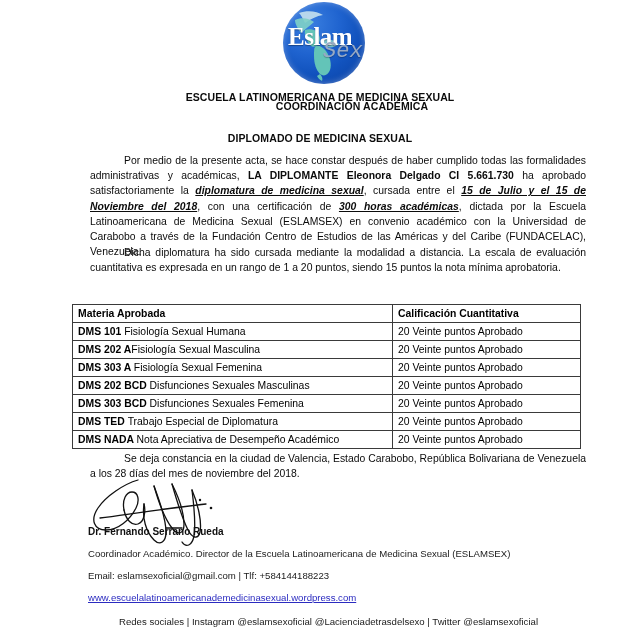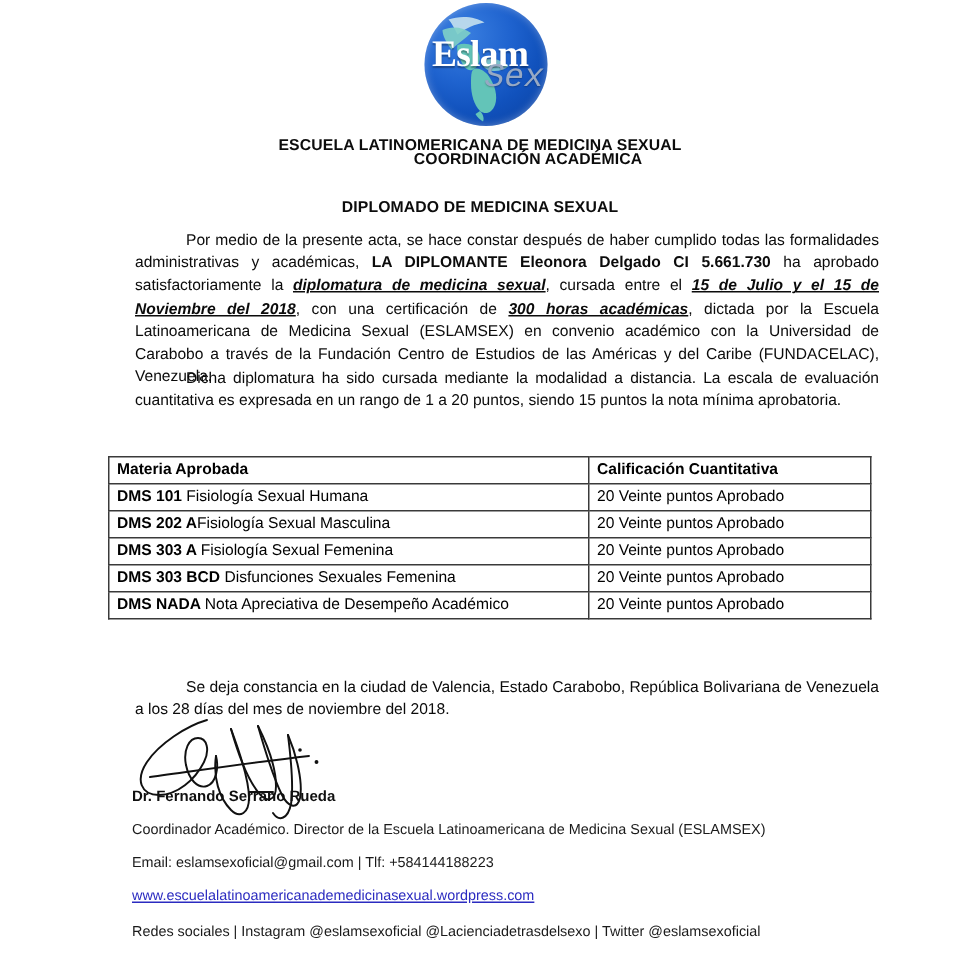--- a/index.html
+++ b/index.html
@@ -151,21 +151,21 @@
     left: 88px;
     font-family: "Liberation Sans", sans-serif;
     font-size: 9.6px;
     color: #1a1a1a;
     white-space: nowrap;
     text-align: right;
   }
   #f-role  { top: 548px; }
   #f-email { top: 570px; }
   #f-url   { top: 592px; color: #2b2bc0; text-decoration: underline; }
-  #f-social{ top: 616px; }
+  #f-social{ top: 616px; margin-left: 31px; }
 </style>
 </head>
 <body>
 
 <div class="logo-wrap">
   <div class="logo-circle">
     <svg class="logo-svg" viewBox="0 0 82 82">
       <path d="M16 11 C24 8, 34 9, 40 13 C34 14, 27 17, 22 21 C20 17, 18 13, 16 11 Z" fill="#cfe8ef" opacity="0.85"></path>
       <path d="M12 18 C18 15, 26 16, 31 20 C27 24, 22 27, 18 31 C15 27, 12 22, 12 18 Z" fill="#7fd0c6" opacity="0.9"></path>
       <path d="M22 28 C28 26, 34 28, 36 33 C38 38, 36 42, 33 44 C30 46, 27 44, 25 40 C23 36, 21 32, 22 28 Z" fill="#63c4b8"></path>
@@ -198,21 +198,29 @@
     </tr>
     <tr>
       <td class="c1"><span class="code">DMS 202 A</span><span>Fisiología Sexual Masculina</span></td>
       <td class="c2">20 Veinte puntos Aprobado</td>
     </tr>
     <tr>
       <td class="c1"><span class="code">DMS 303 A </span><span>Fisiología Sexual Femenina</span></td>
       <td class="c2">20 Veinte puntos Aprobado</td>
     </tr>
     <tr>
+      <td class="c1"><span class="code">DMS 202 BCD </span><span>Disfunciones Sexuales Masculinas</span></td>
+      <td class="c2">20 Veinte puntos Aprobado</td>
+    </tr>
+    <tr>
       <td class="c1"><span class="code">DMS 303 BCD </span><span>Disfunciones Sexuales Femenina</span></td>
+      <td class="c2">20 Veinte puntos Aprobado</td>
+    </tr>
+    <tr>
+      <td class="c1"><span class="code">DMS TED </span><span>Trabajo Especial de Diplomatura</span></td>
       <td class="c2">20 Veinte puntos Aprobado</td>
     </tr>
     <tr>
       <td class="c1"><span class="code">DMS NADA </span><span>Nota Apreciativa de Desempeño Académico</span></td>
       <td class="c2">20 Veinte puntos Aprobado</td>
     </tr>
   </tbody>
 </table>
 
 <div class="para" id="p3"><span class="ind"></span><span>Se deja constancia en la ciudad de Valencia, Estado Carabobo, República Bolivariana de Venezuela a los 28 días del mes de noviembre del 2018.</span></div>

